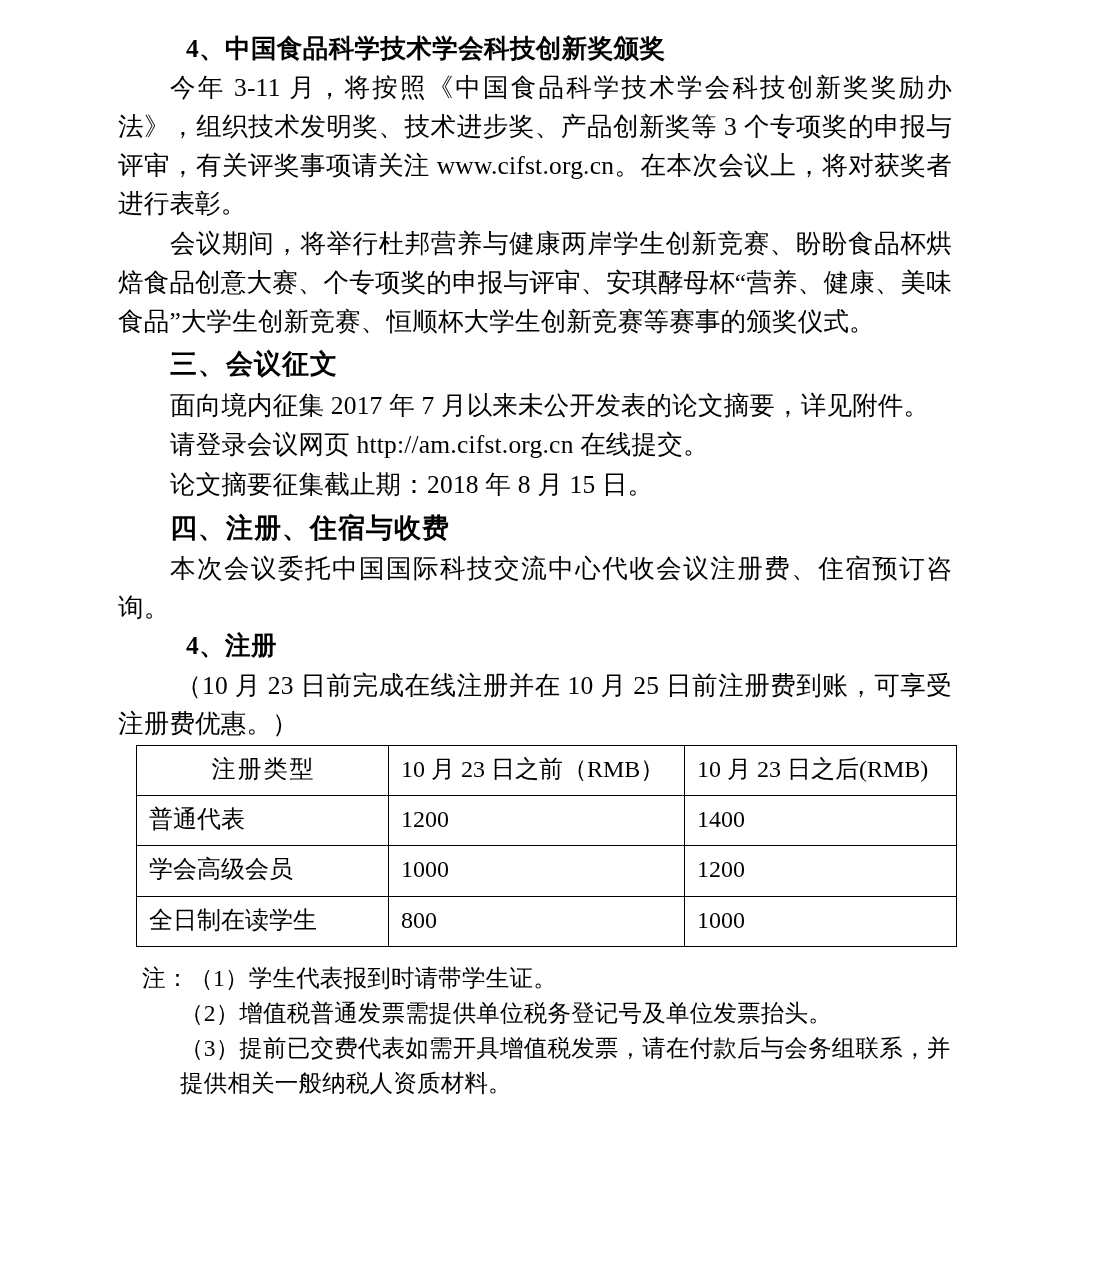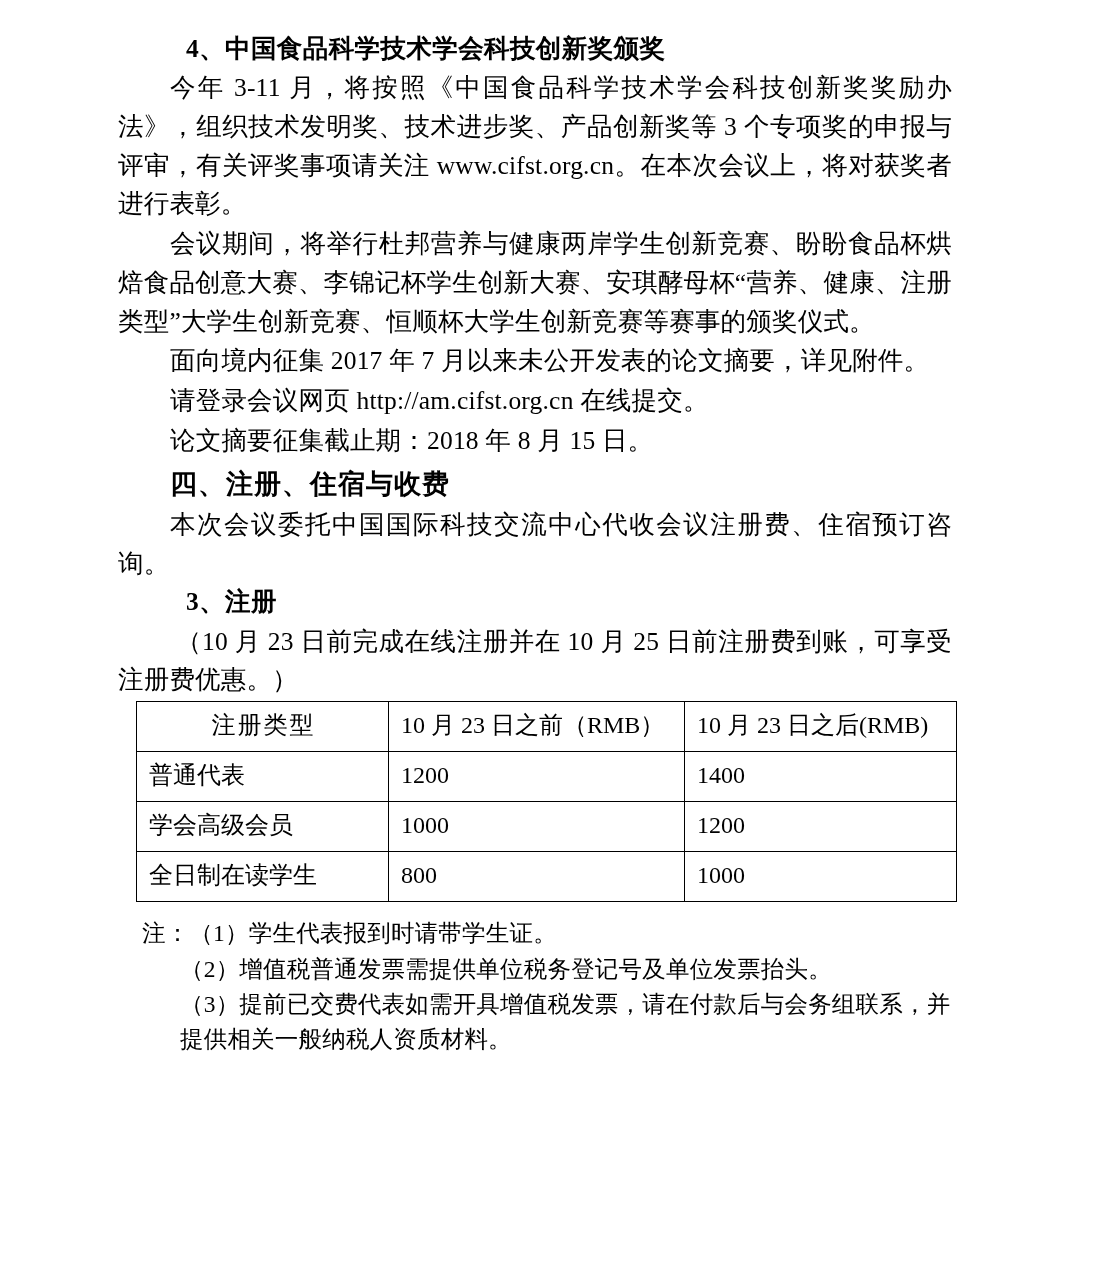--- a/index.html
+++ b/index.html
@@ -97,34 +97,35 @@
 </head>
 <body>
 
 <div class="page">
 
   <h3 class="h-item">4、中国食品科学技术学会科技创新奖颁奖</h3>
 
   <p class="body indent2">今年 3-11 月，将按照《中国食品科学技术学会科技创新奖奖励办法》，组织技术发明奖、技术进步奖、产品创新奖等 3 个专项奖的申报与评审，有关评奖事项请关注 www.cifst.org.cn。在本次会议上，将对获奖者进行表彰。</p>
 
 
-  <p class="body indent2">会议期间，将举行杜邦营养与健康两岸学生创新竞赛、盼盼食品杯烘焙食品创意大赛、李锦记杯学生创新大赛、安琪酵母杯“营养、健康、注册类型”大学生创新竞赛、恒顺杯大学生创新竞赛等赛事的颁奖仪式。</p>
+  <p class="body indent2">会议期间，将举行杜邦营养与健康两岸学生创新竞赛、盼盼食品杯烘焙食品创意大赛、个专项奖的申报与评审、安琪酵母杯“营养、健康、美味食品”大学生创新竞赛、恒顺杯大学生创新竞赛等赛事的颁奖仪式。</p>
 
+  <h2 class="h-section">三、会议征文</h2>
 
   <p class="body indent2">面向境内征集 2017 年 7 月以来未公开发表的论文摘要，详见附件。</p>
 
   <p class="body indent2">请登录会议网页 http://am.cifst.org.cn 在线提交。</p>
 
   <p class="body indent2">论文摘要征集截止期：2018 年 8 月 15 日。</p>
 
   <h2 class="h-section">四、注册、住宿与收费</h2>
 
   <p class="body indent2">本次会议委托中国国际科技交流中心代收会议注册费、住宿预订咨询。</p>
 
-  <h3 class="h-item">3、注册</h3>
+  <h3 class="h-item">4、注册</h3>
 
 
   <p class="body indent2w">（10 月 23 日前完成在线注册并在 10 月 25 日前注册费到账，可享受注册费优惠。）</p>
 
 
   <table class="fees">
     <colgroup>
       <col class="col0">
         <col class="col1">
         <col class="col2">

